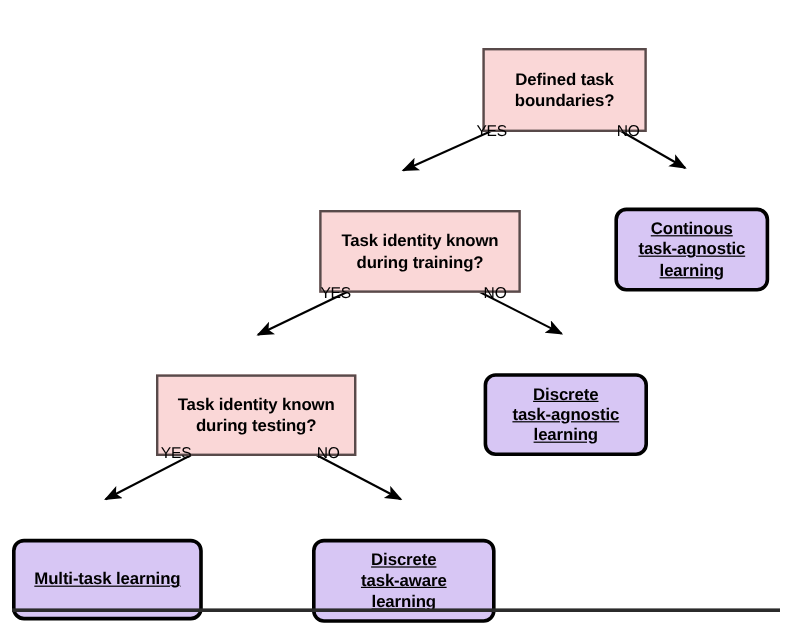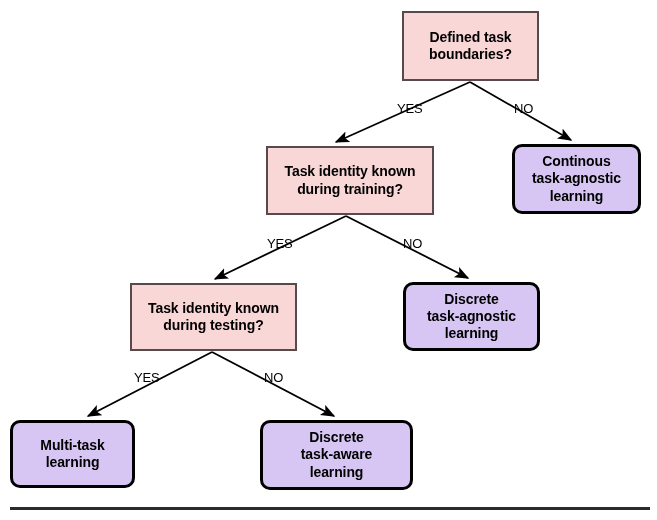--- a/index.html
+++ b/index.html
@@ -32,30 +32,32 @@
     align-items: center;
     justify-content: center;
     text-align: center;
     font-weight: bold;
     font-size: 14px;
     line-height: 1.22;
     color: #000000;
     letter-spacing: -0.1px;
     white-space: pre-line;
     padding: 18px 4px;
+    margin-top: 29px;
   }
   .node.decision {
     background: #fad7d7;
     border: 2px solid #584a4a;
     border-radius: 0px;
   }
   .node.outcome {
     background: #d7c6f4;
     border: 3px solid #000000;
     border-radius: 10px;
+    text-decoration: underline;
   }
   .edge-label {
     position: absolute;
     font-size: 13px;
     font-weight: normal;
     color: #000000;
     letter-spacing: -0.2px;
     white-space: nowrap;
   }
   .hrule {
@@ -98,21 +100,21 @@
 during testing?</div>
 
   <div class="node outcome" style="left:512px; top:144px; width:129px; height:70px;">Continous
 task-agnostic
 learning</div>
 
   <div class="node outcome" style="left:403px; top:282px; width:137px; height:69px;">Discrete
 task-agnostic
 learning</div>
 
-  <div class="node outcome" style="left:10px; top:420px; width:125px; height:68px;">Multi-task learning</div>
+  <div class="node outcome" style="left:10px; top:420px; width:159px; height:68px;">Multi-task learning</div>
 
   <div class="node outcome" style="left:260px; top:420px; width:153px; height:70px;">Discrete
 task-aware
 learning</div>
 
   <div class="edge-label" style="left:397px; top:101px;">YES</div>
   <div class="edge-label" style="left:514px; top:101px;">NO</div>
 
   <div class="edge-label" style="left:267px; top:236px;">YES</div>
   <div class="edge-label" style="left:403px; top:236px;">NO</div>

